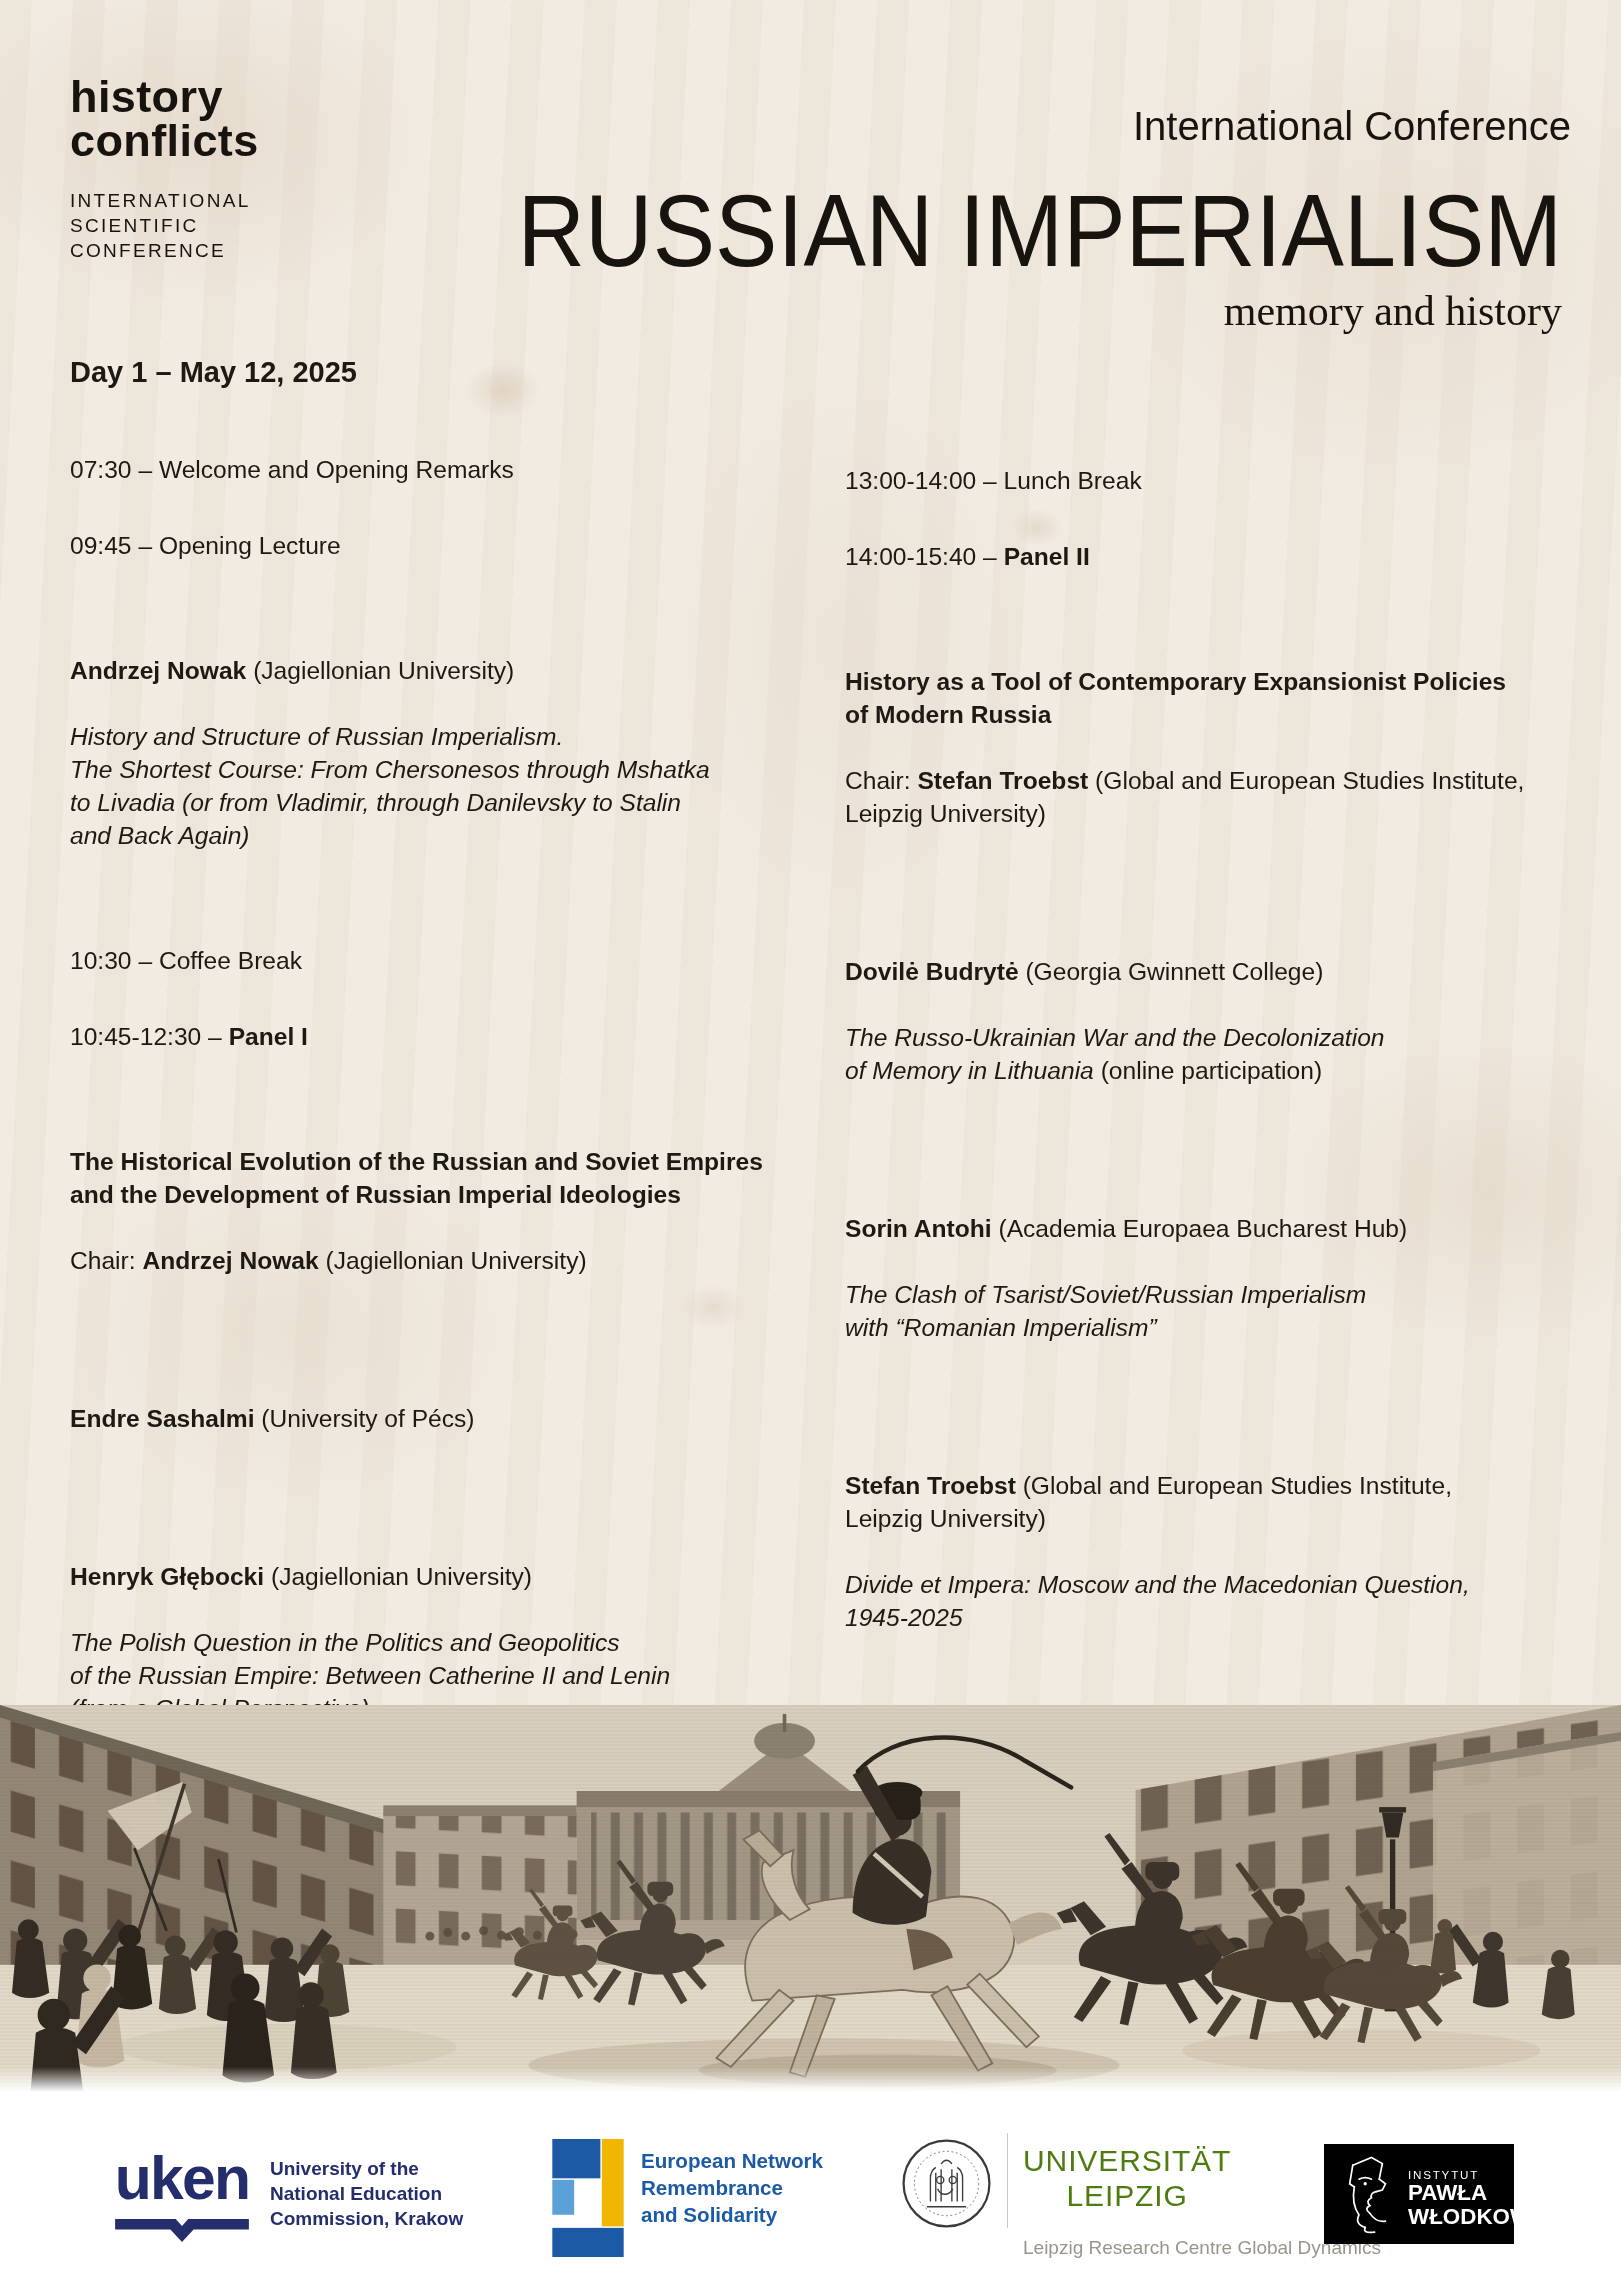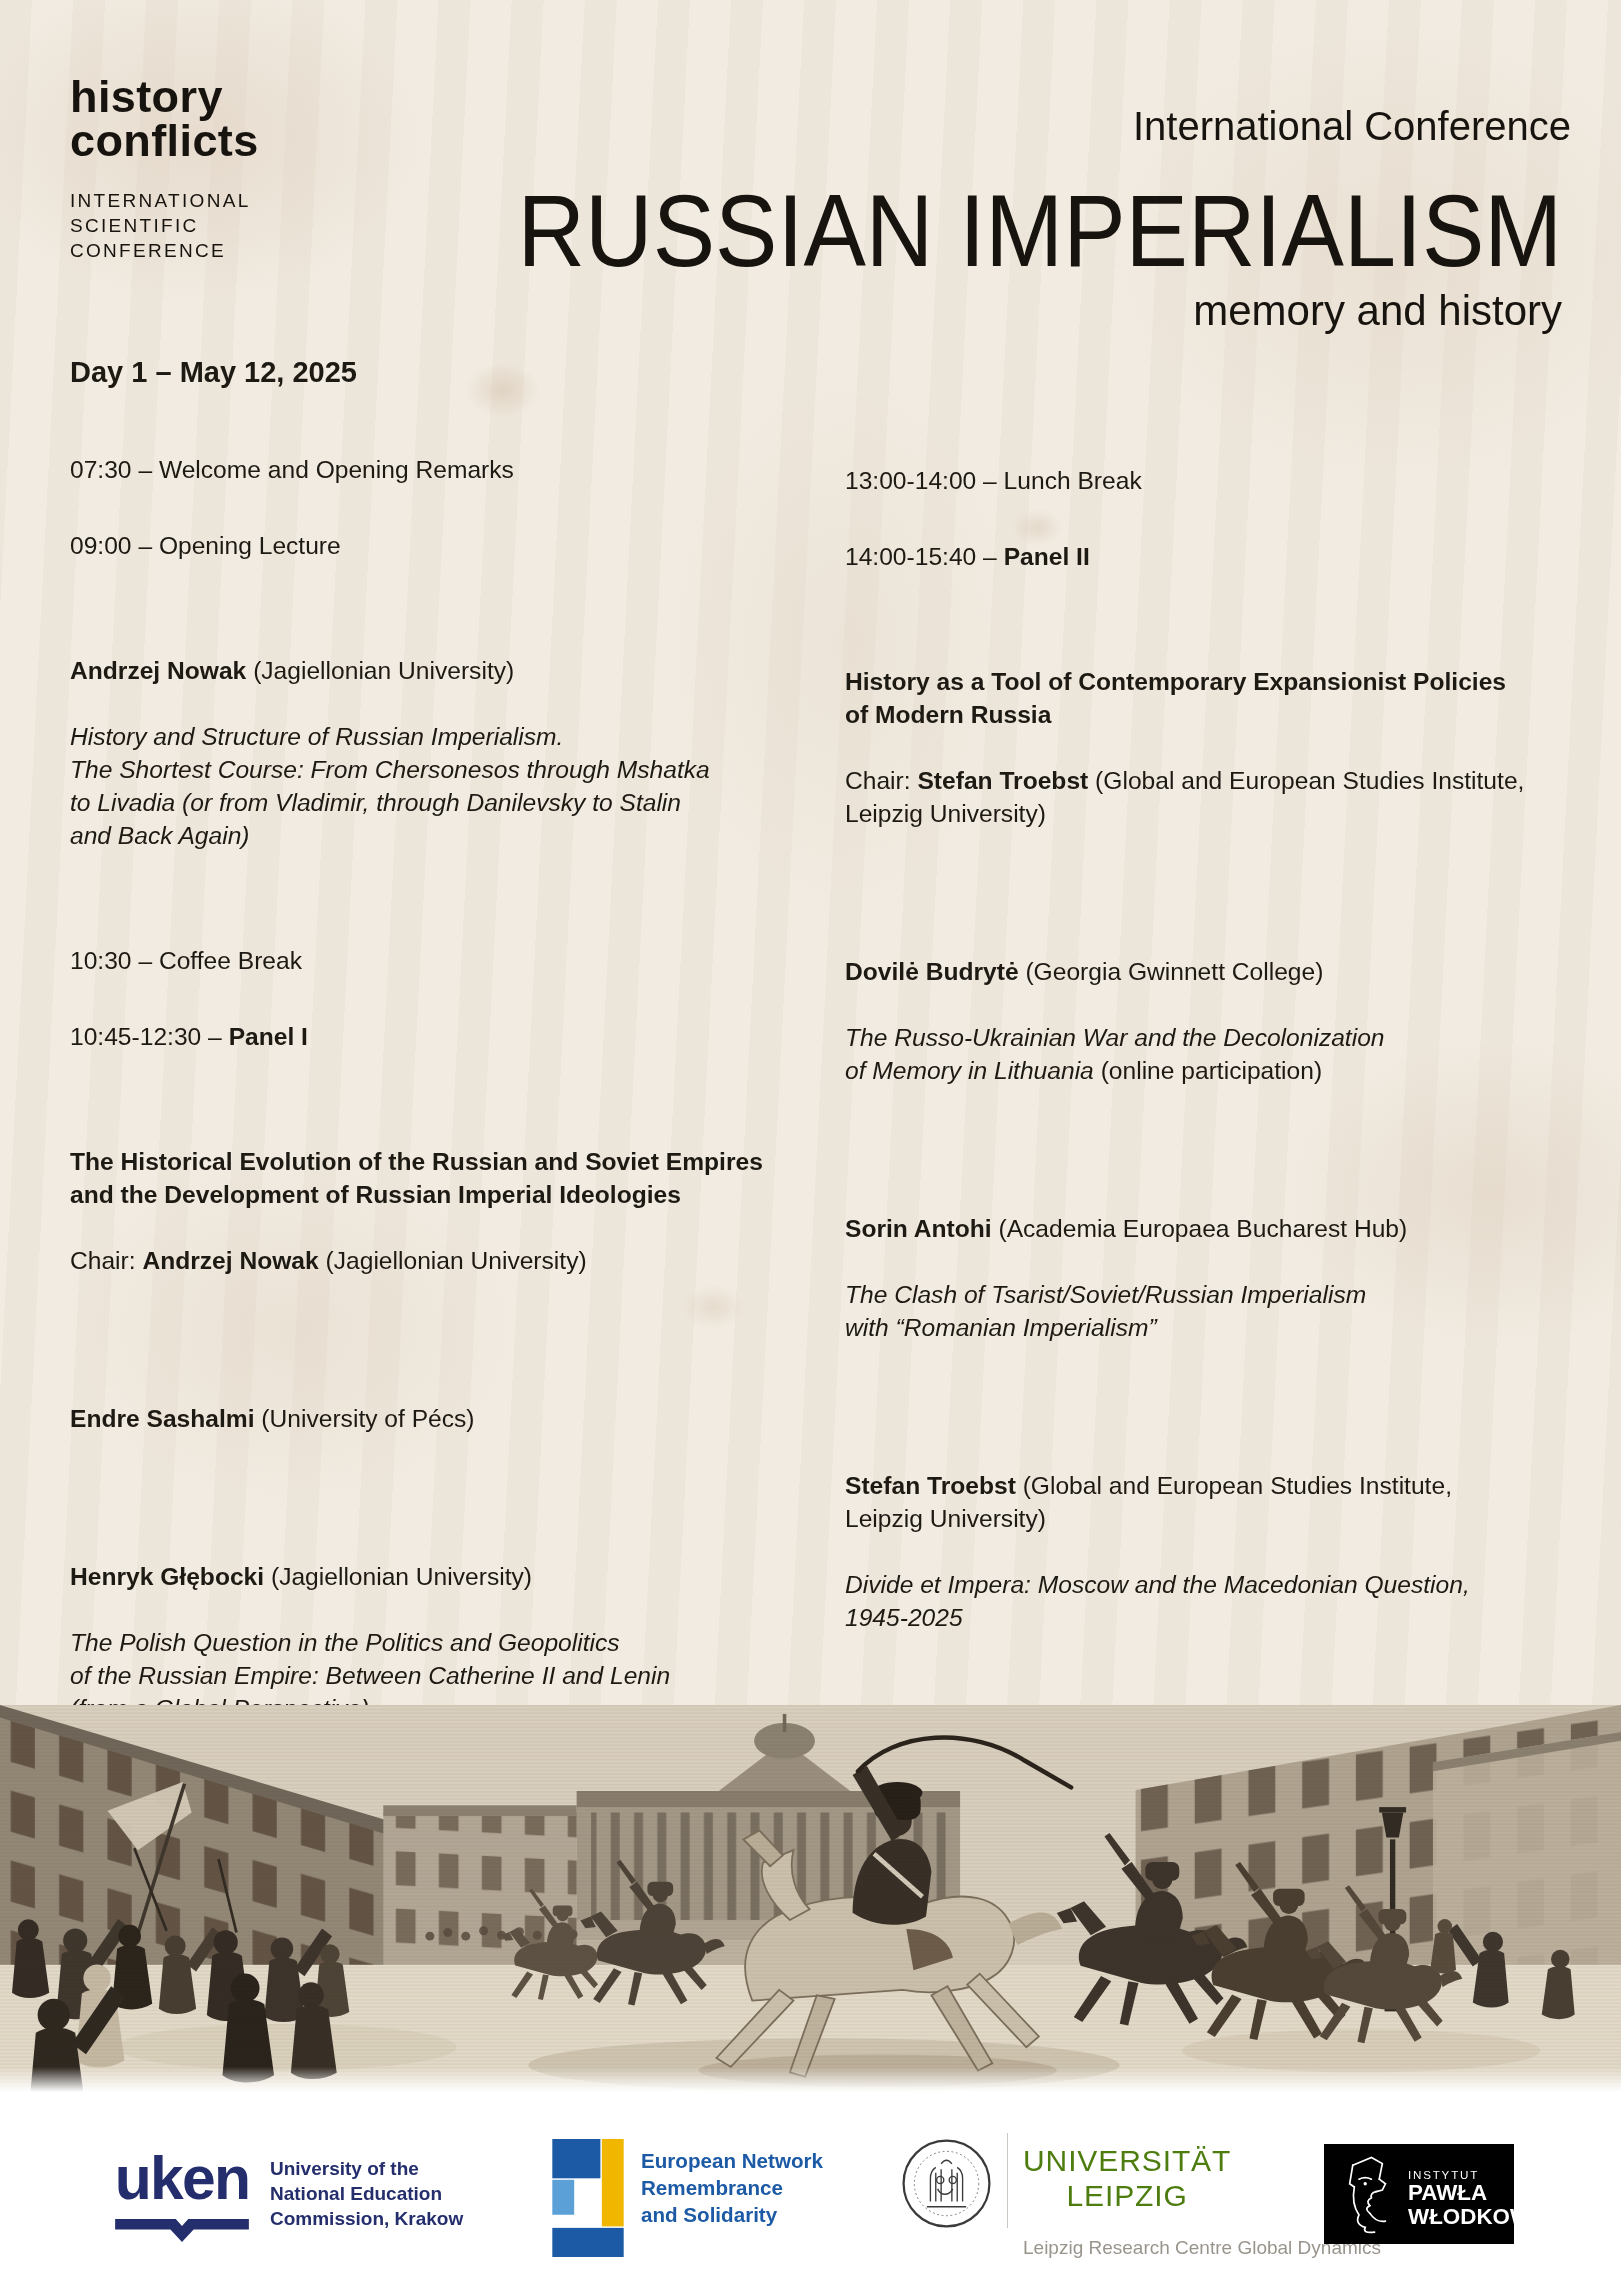--- a/index.html
+++ b/index.html
@@ -18,21 +18,21 @@
       radial-gradient(54px 39px at 31% 17%, rgba(206,184,160,.40), transparent 70%),
       radial-gradient(36px 27px at 64% 23%, rgba(206,184,160,.35), transparent 70%),
       radial-gradient(45px 32px at 44% 57%, rgba(206,184,160,.30), transparent 70%),
       repeating-linear-gradient(93deg, rgba(210,195,176,.14) 0 32px, rgba(242,236,226,0) 32px 73px),
       #f1ebe1;
   }
   .brand-word{font-size:45px;font-weight:800;line-height:.98;letter-spacing:0.4px;color:#17130e;}
   .brand-sub{margin-top:25px;font-size:19px;letter-spacing:2.3px;font-weight:500;line-height:1.32;white-space:pre-line;color:#17130e;}
   .kicker{position:absolute;right:50px;top:104px;font-size:40px;font-weight:500;color:#17130e;}
   .big-title-wrap{position:absolute;right:57px;top:176px;}
-  .subtitle{position:absolute;right:59px;top:287px;font-size:42px;font-weight:500;color:#17130e;}
+  .subtitle{position:absolute;right:59px;top:287px;font-size:42px;font-weight:500;color:#17130e;font-family:Liberation Serif, serif;}
   .col{position:absolute;white-space:pre-line;}
   .col-left{left:70px;top:340px;width:745px;}
   .col-right{left:845px;top:448px;width:736px;}
   .day{margin:0 0 32px;font-size:29px;font-weight:700;}
   .block{margin:0 0 27px;font-size:24.6px;line-height:33px;}
   .block strong{font-weight:700;}
   .panel-title{font-weight:700;}
   em{font-style:italic;text-align:right;}
   .illustration{position:absolute;left:0;top:1705px;width:1621px;height:387px;display:block;}
   .footer{position:absolute;left:0;top:2092px;width:1621px;height:201px;background:#ffffff;}
@@ -68,21 +68,21 @@
     <svg width="1050" height="106" viewBox="0 0 1172 118">
       <text x="1170" y="100" text-anchor="end" textLength="1166" lengthAdjust="spacingAndGlyphs" font-size="114" font-weight="500" fill="#17130e" style="font-family:'Liberation Sans',sans-serif;">RUSSIAN IMPERIALISM</text>
     </svg>
   </div>
   <div class="subtitle">memory and history</div>
 
   <div class="col col-left">
     <h2 class="day">Day 1 – May 12, 2025</h2>
 
     <p class="block"><span>07:30 – Welcome and Opening Remarks</span></p>
-    <p class="block"><span>09:00 – Opening Lecture</span></p>
+    <p class="block"><span>09:45 – Opening Lecture</span></p>
 
     <div class="block">
       <div><strong>Andrzej Nowak</strong><span> (Jagiellonian University)</span></div>
       <div><em>History and Structure of Russian Imperialism.
 The Shortest Course: From Chersonesos through Mshatka
 to Livadia (or from Vladimir, through Danilevsky to Stalin
 and Back Again)</em></div>
     </div>
 
     <p class="block"><span>10:30 – Coffee Break</span></p>

